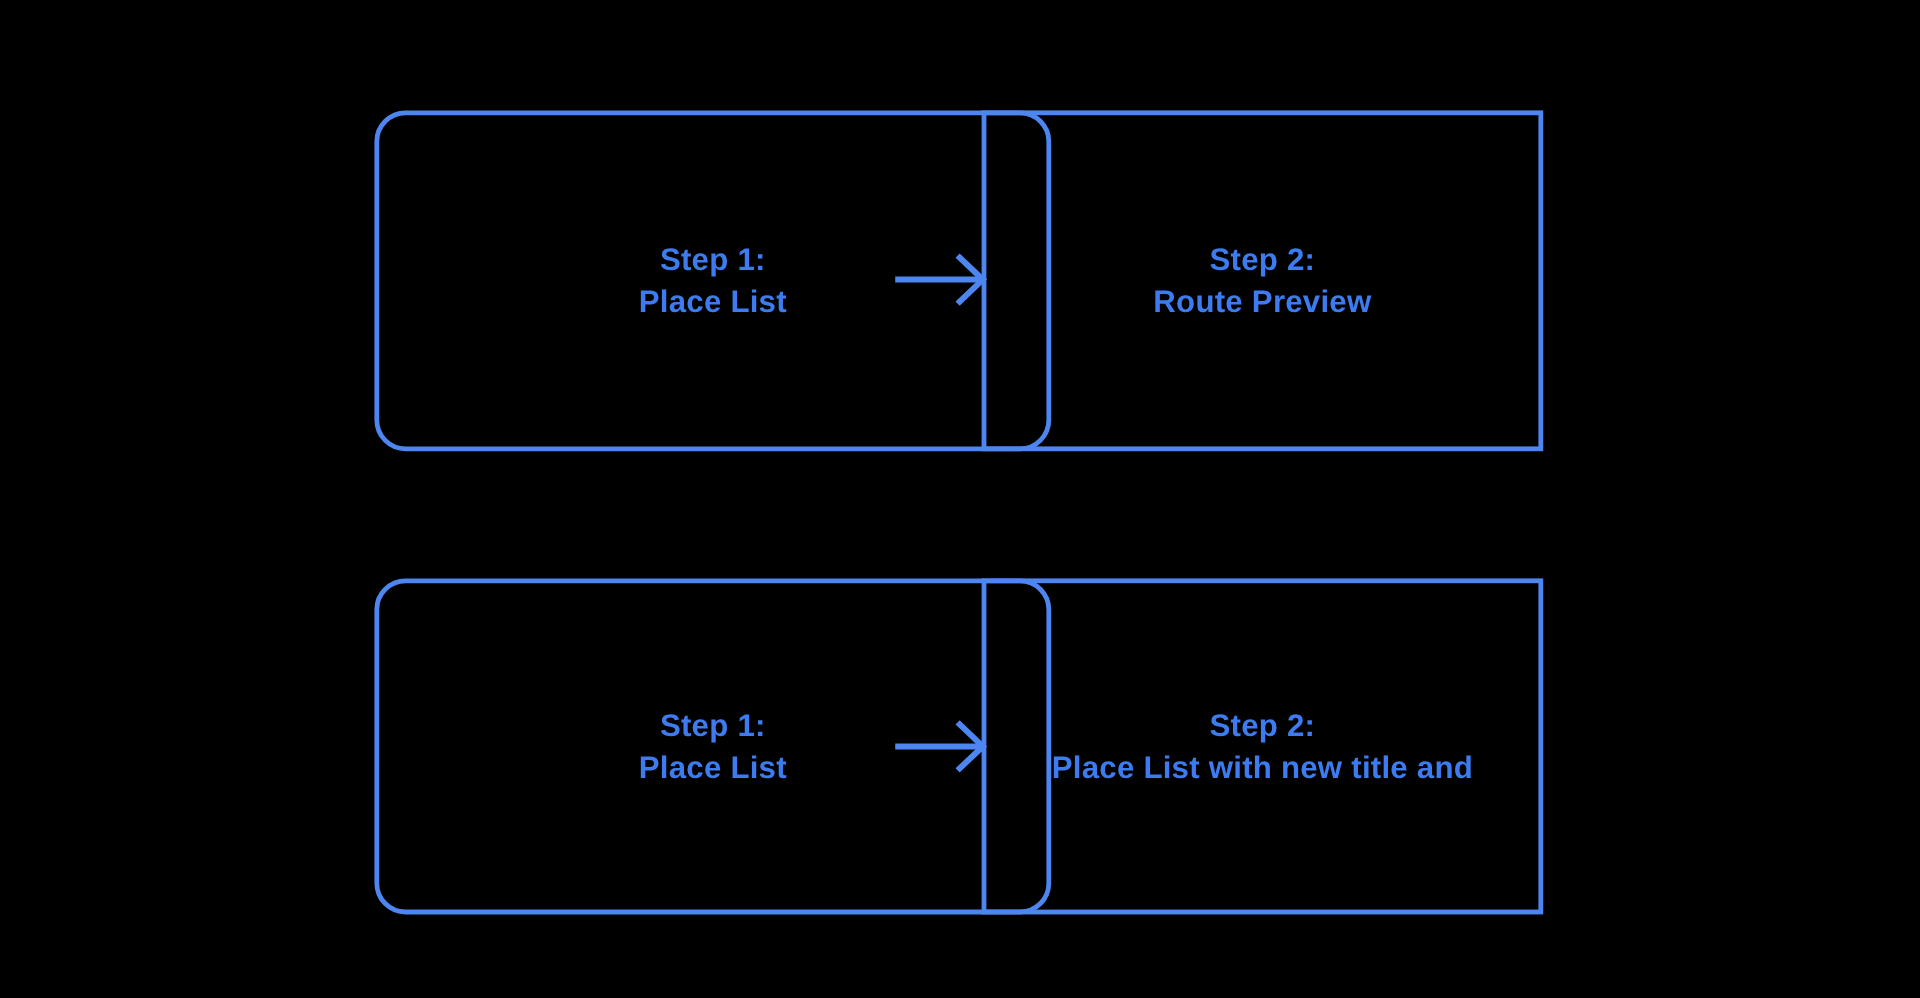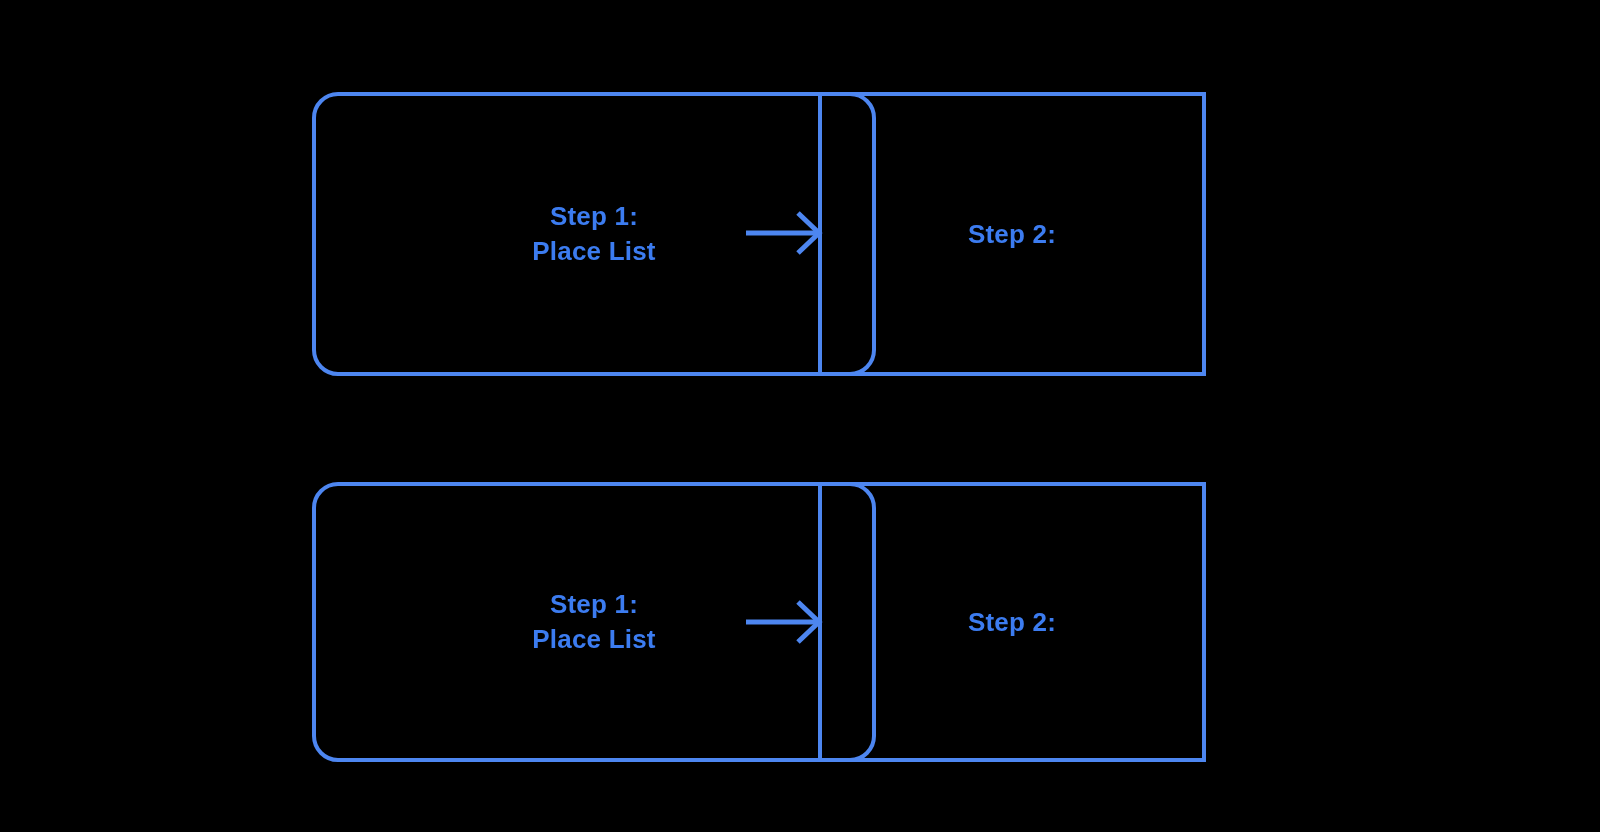--- a/index.html
+++ b/index.html
@@ -18,21 +18,21 @@
   .box {
     position: absolute;
     box-sizing: border-box;
     border: 4px solid #4d86f0;
     background: transparent;
     display: flex;
     align-items: center;
     justify-content: center;
   }
   .col-1 { left: 312px; width: 564px; border-radius: 26px; }
-  .col-2 { left: 818px; width: 388px; align-items: center; }
+  .col-2 { left: 818px; width: 468px; align-items: center; }
   .row-1 { top: 92px;  height: 284px; }
   .row-2 { top: 482px; height: 280px; }
   .label {
     text-align: center;
     color: #3c7cf0;
     font-size: 26px;
     line-height: 35px;
     font-weight: 700;
     letter-spacing: 0.2px;
   }
@@ -63,34 +63,36 @@
   </div>
 
   <svg class="arrow arrow-row-1" viewBox="0 0 84 48" aria-hidden="true">
     <line x1="4" y1="24" x2="76" y2="24"></line>
     <polyline points="56,4 77,24 56,44"></polyline>
   </svg>
 
   <div class="box row-1 col-2">
     <div class="label">
       <div>Step 2:</div>
+      <div>Route Preview</div>
     </div>
   </div>
 
   <div class="box row-2 col-1">
     <div class="label">
       <div>Step 1:</div>
       <div>Place List</div>
     </div>
   </div>
 
   <svg class="arrow arrow-row-2" viewBox="0 0 84 48" aria-hidden="true">
     <line x1="4" y1="24" x2="76" y2="24"></line>
     <polyline points="56,4 77,24 56,44"></polyline>
   </svg>
 
   <div class="box row-2 col-2">
     <div class="label">
       <div>Step 2:</div>
+      <div>Place List with new title and</div>
     </div>
   </div>
 
 </div>
 
 </body></html>

